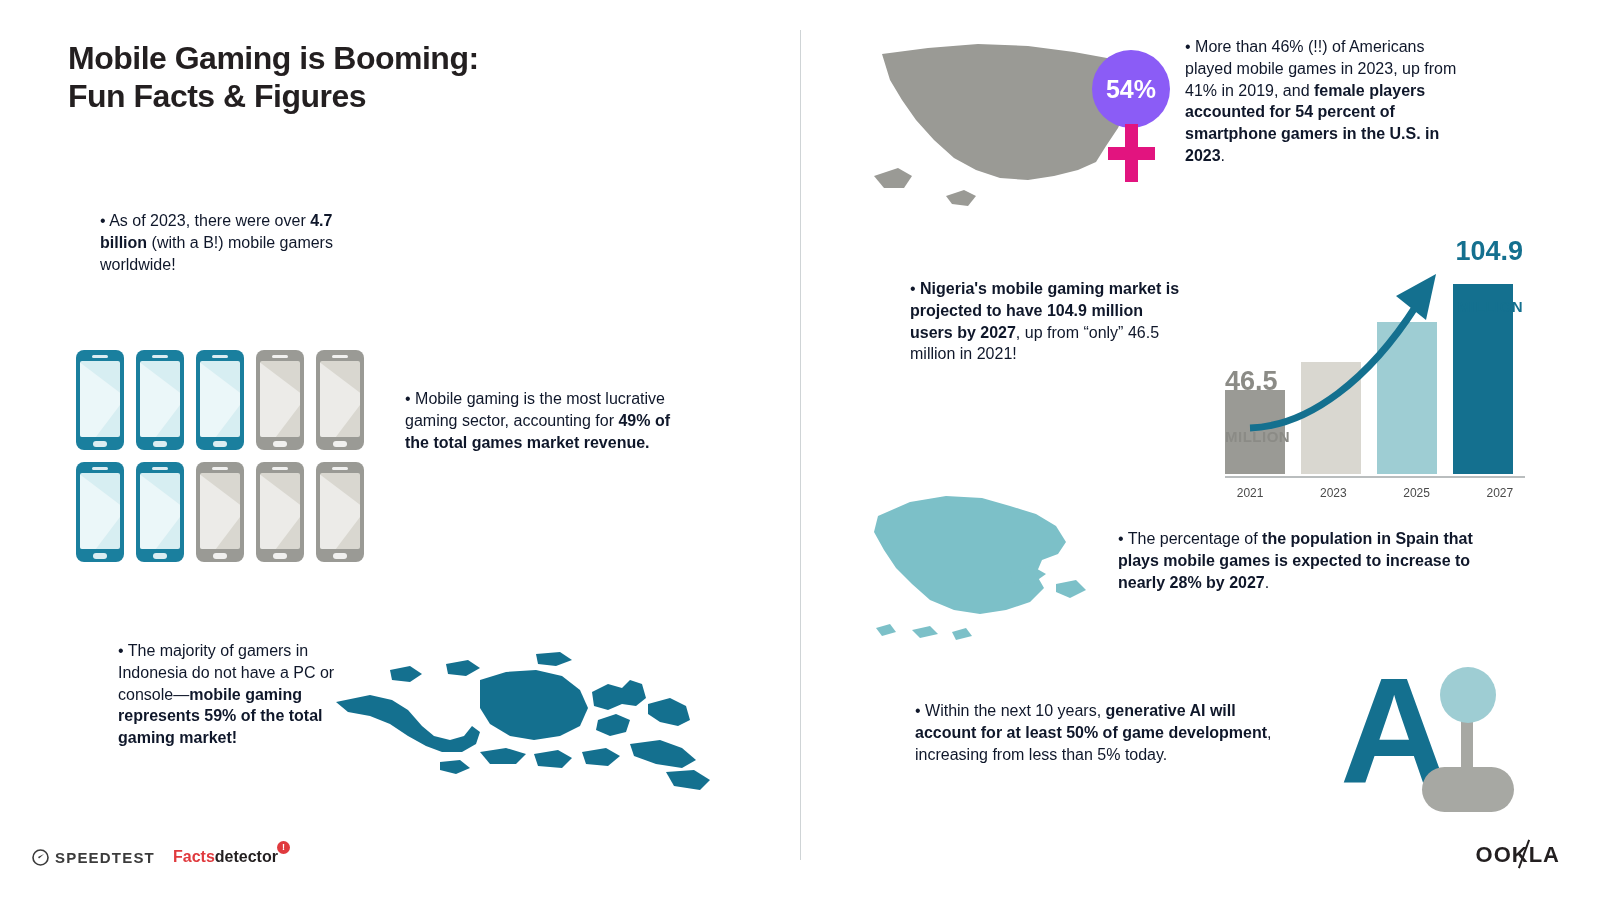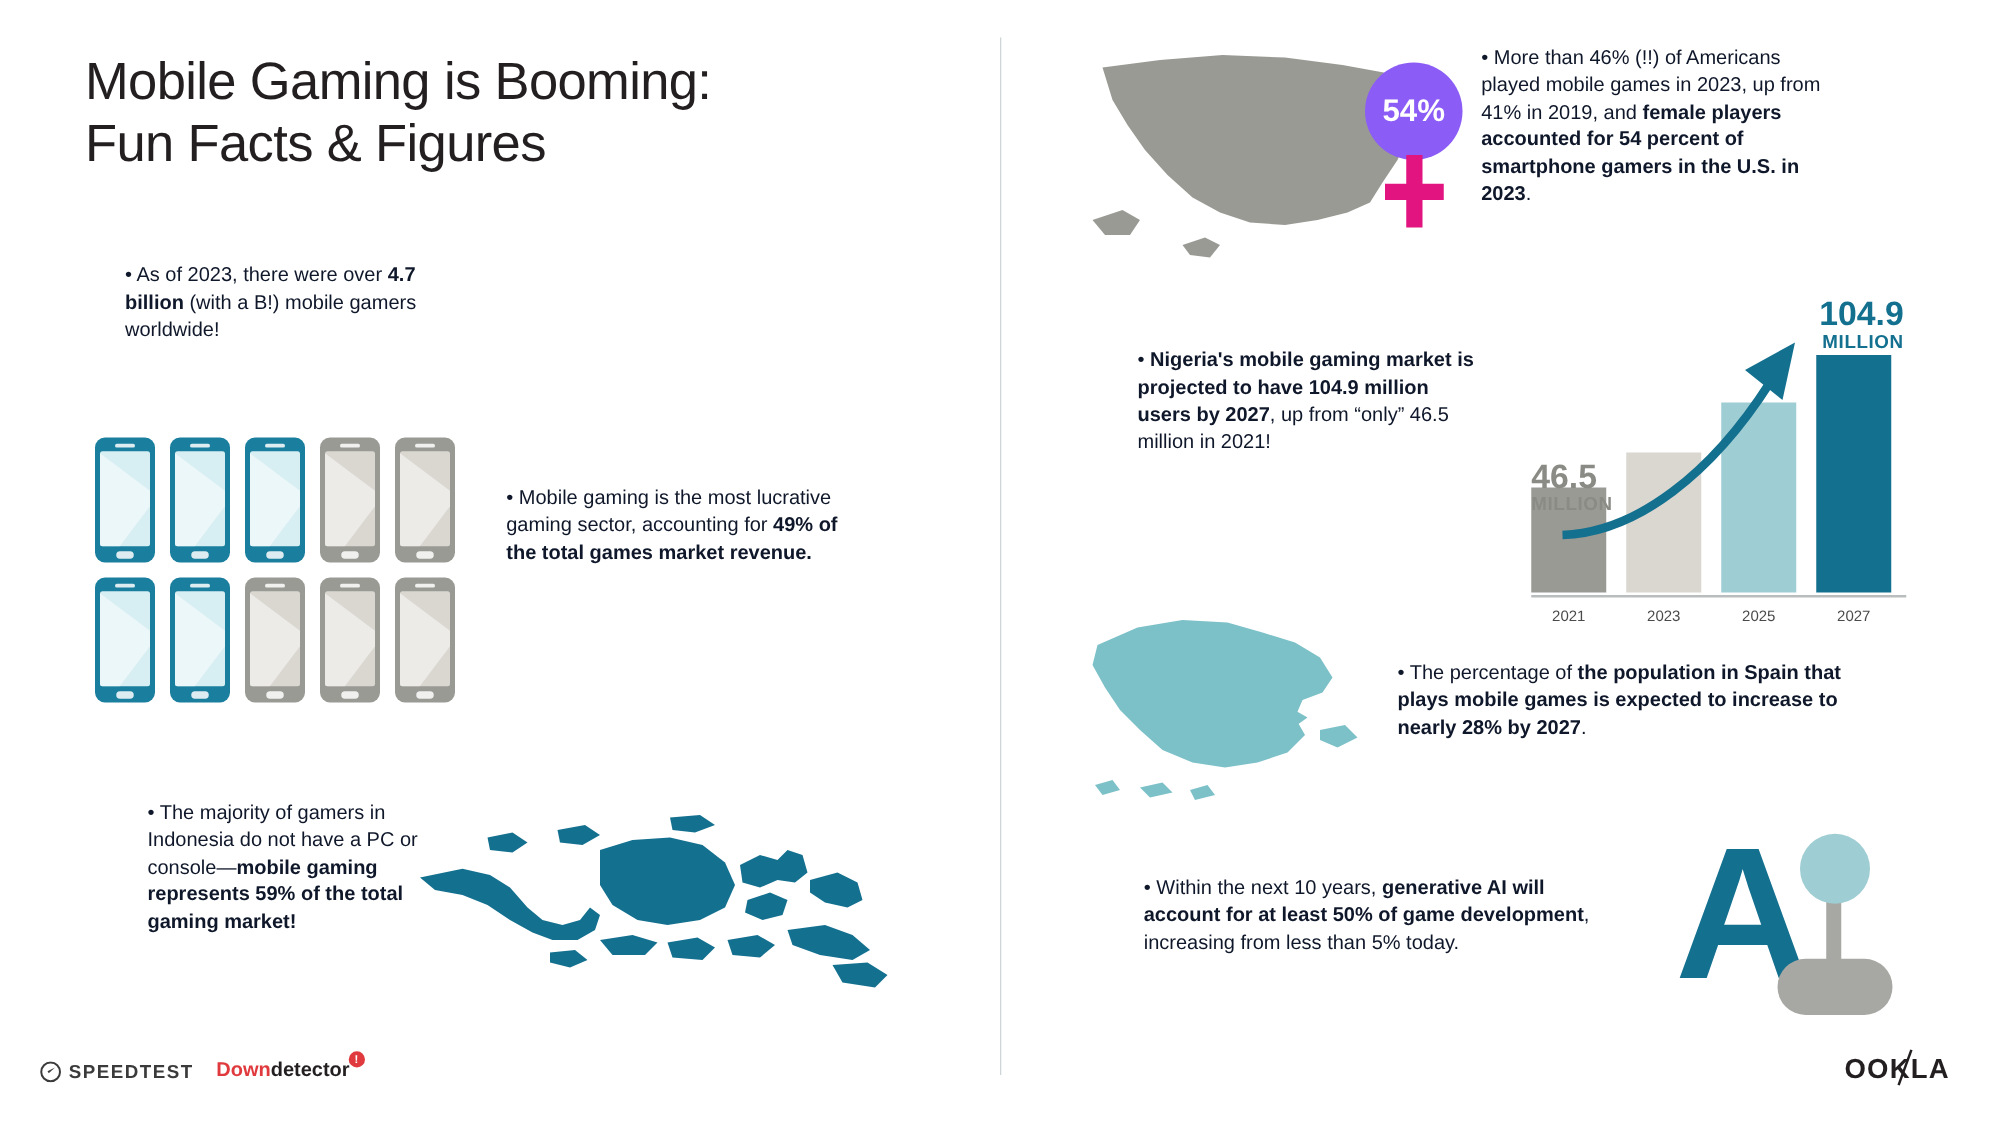--- a/index.html
+++ b/index.html
@@ -28,22 +28,22 @@
     height: 830px;
     background: #cfd4d6;
   }
 
   
   .title {
     position: absolute;
     left: 68px;
     top: 40px;
     width: 650px;
-    font-size: 42px;
-    font-weight: normal;
+    font-size: 32px;
+    font-weight: bold;
     line-height: 1.18;
     letter-spacing: -0.5px;
     color: #231f20;
   }
 
   .bignum {
     position: absolute;
     left: 420px;
     top: 178px;
     font-size: 120px;
@@ -293,35 +293,35 @@
     width: 300px;
     height: 2px;
     background: #b9bdbe;
   }
   .chart .ticks {
     position: absolute;
     left: 0;
     bottom: 0;
     width: 300px;
     display: flex;
-    gap: 16px;
+    gap: 33px;
   }
   .chart .ticks span {
     width: 60px;
     text-align: center;
     font-size: 12px;
     color: #4a4a4a;
   }
   .chart-label {
     position: absolute;
     font-weight: bold;
     line-height: 1.02;
   }
   .chart-label .val { font-size: 27px; display: block; }
-  .chart-label .unit { font-size: 15px; display: block; letter-spacing: .5px; }
+  .chart-label .unit { font-size: 15px; display: block; letter-spacing: .5px; margin-top: 33px; }
   .label-left { left: 1225px; top: 368px; color: #8b8b86; }
   .label-right { left: 1428px; top: 238px; color: #14708f; text-align: right; width: 95px; }
 
   .arrow-svg {
     position: absolute;
     left: 1240px;
     top: 258px;
     width: 230px;
     height: 200px;
     pointer-events: none;
@@ -481,21 +481,21 @@
 
   <div class="speedtest-logo">
     <div class="st-mark">
       <svg width="17" height="17" viewBox="0 0 17 17">
         <circle cx="8.5" cy="8.5" r="7.5" fill="none" stroke="#3b3b3b" stroke-width="1.6"></circle>
         <path d="M12 5 L7 9.5 L6 8 Z" fill="#3b3b3b"></path>
       </svg>
       <span>SPEEDTEST</span>
     </div>
     <div class="dd-mark">
-      <span class="dd-red">Down</span><span>detector</span>
+      <span class="dd-red">Facts</span><span>detector</span>
       <span class="dd-badge">!</span>
     </div>
   </div>
 
   <svg class="us-map" viewBox="0 0 300 190">
     <g fill="#9a9a95">
       <path d="M14 18 L60 12 L110 8 L160 10 L206 16 L250 24 L262 38 L268 56 L258 74 L250 92 L238 110 L228 126 L210 134 L186 140 L160 144 L132 142 L108 134 L86 122 L66 104 L48 84 L34 64 L22 44 Z"></path>
       <path d="M6 140 L30 132 L44 140 L36 152 L16 152 Z"></path>
       <path d="M78 160 L96 154 L108 160 L100 170 L84 168 Z"></path>
     </g>

